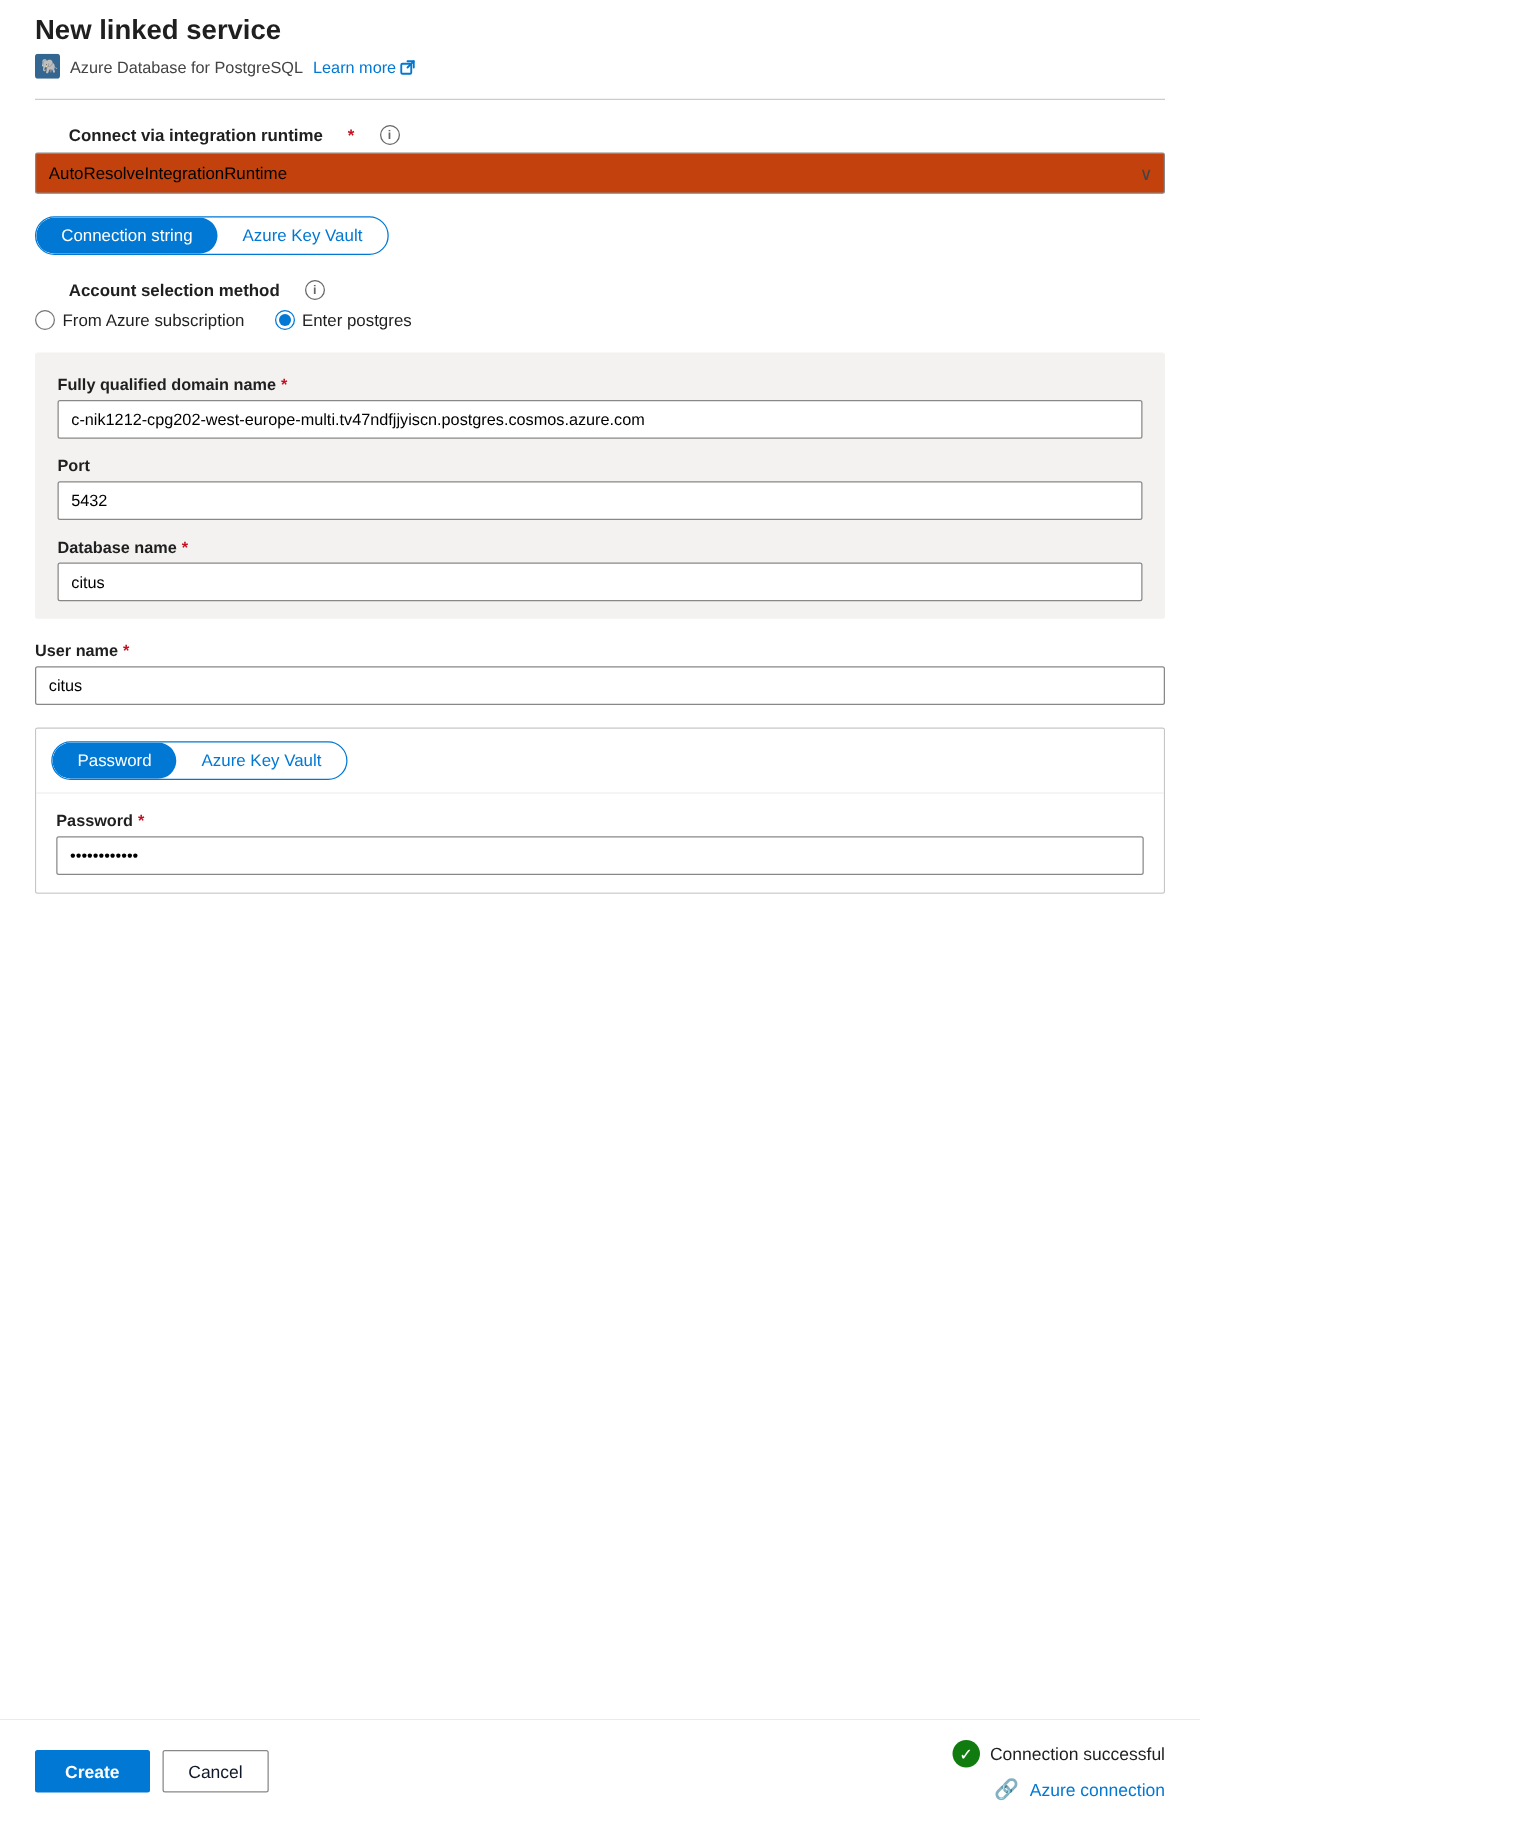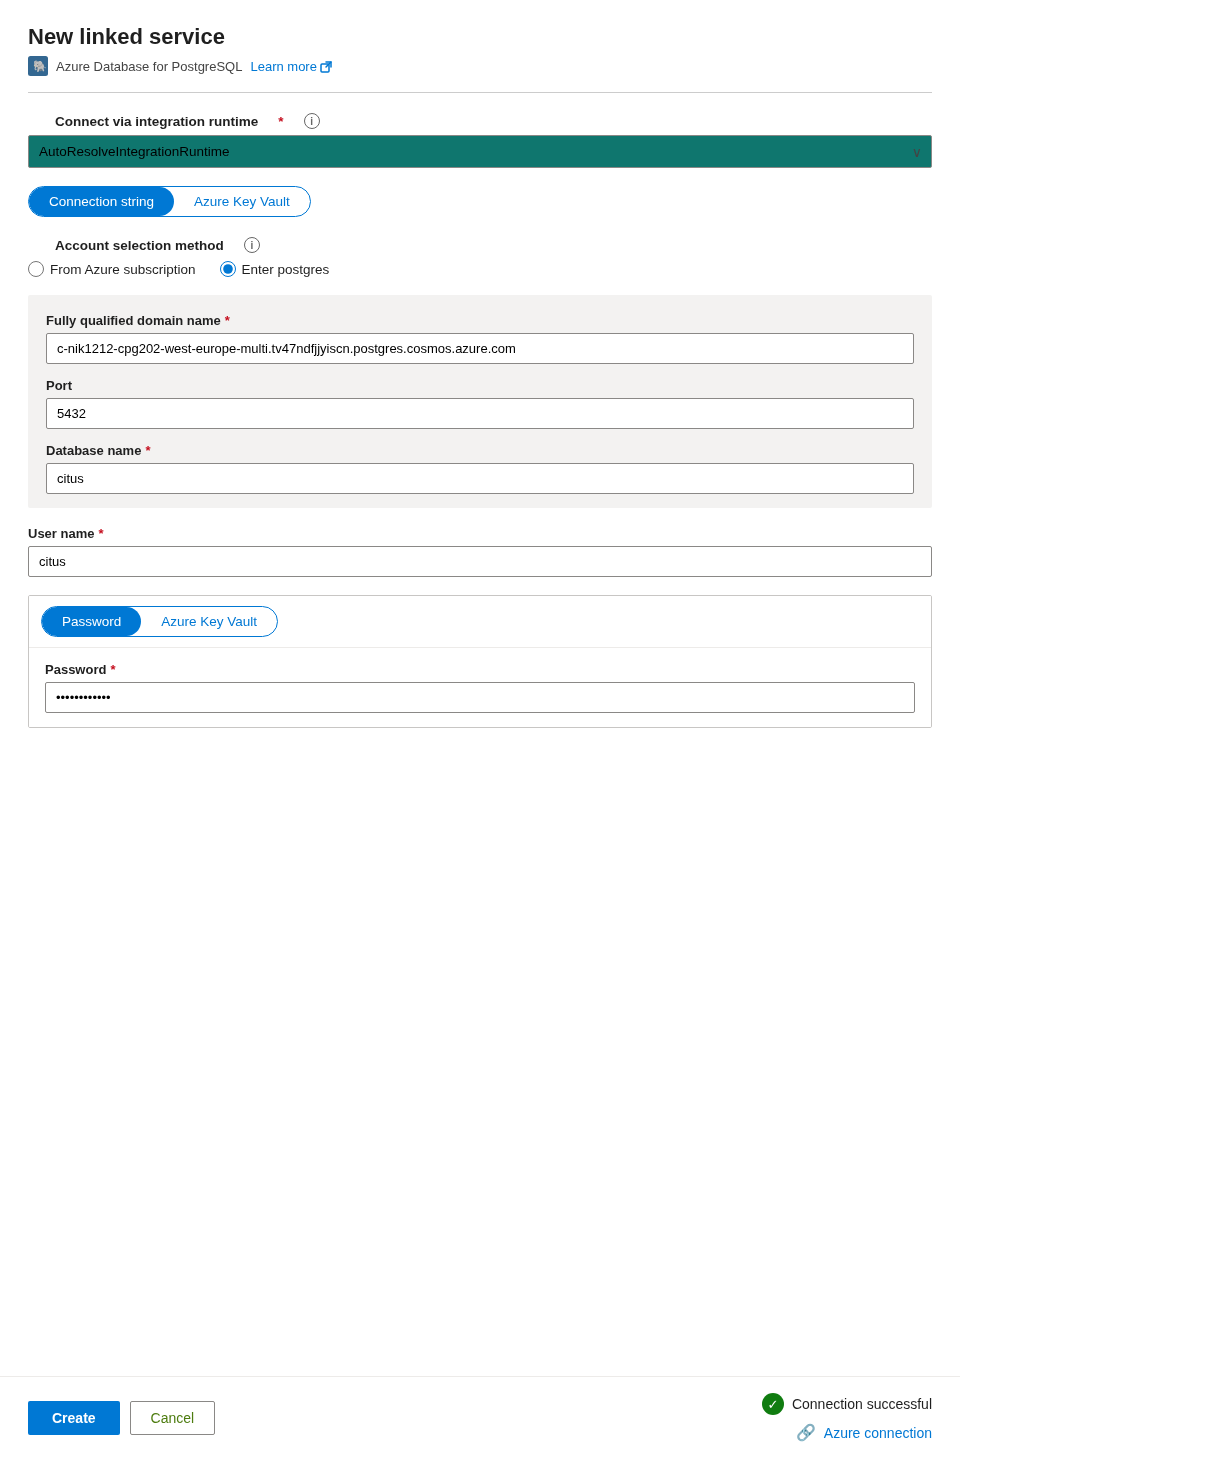--- a/index.html
+++ b/index.html
@@ -75,21 +75,21 @@
     .form-group { margin-bottom: 18px; }
     .select-wrapper {
       position: relative;
     }
     .select-wrapper select {
       width: 100%;
       border: 1px solid #8a8886;
       border-radius: 2px;
       padding: 8px 32px 8px 10px;
       font-size: 13.5px;
-      background: #0f766e;
+      background: #c2410c;
       appearance: none;
       -webkit-appearance: none;
       cursor: pointer;
     }
     .select-wrapper::after {
       content: '∨';
       position: absolute;
       right: 10px;
       top: 50%;
       transform: translateY(-50%);
@@ -211,21 +211,21 @@
       color: #fff;
       border: none;
       border-radius: 2px;
       padding: 9px 24px;
       font-size: 14px;
       font-weight: 600;
       cursor: pointer;
     }
     .btn-secondary {
       background: #fff;
-      color: #4d7c0f;
+      color: #0f172a;
       border: 1.5px solid #8a8886;
       border-radius: 2px;
       padding: 8px 20px;
       font-size: 14px;
       cursor: pointer;
     }
     .connection-success {
       display: flex;
       align-items: center;
       gap: 8px;
@@ -249,21 +249,21 @@
       gap: 8px;
       color: #0078d4;
       cursor: pointer;
       font-size: 14px;
     }
     .test-icon {
       font-size: 16px;
     }
     .bottom-spacer { height: 120px; }
     .main-content {
-      padding: 24px 28px;
+      padding: 11px 28px;
       max-width: 960px;
     }
   </style>
 </head>
 <body>
 
 <div class="main-content">
   
   <div class="panel-title">New linked service</div>
 

